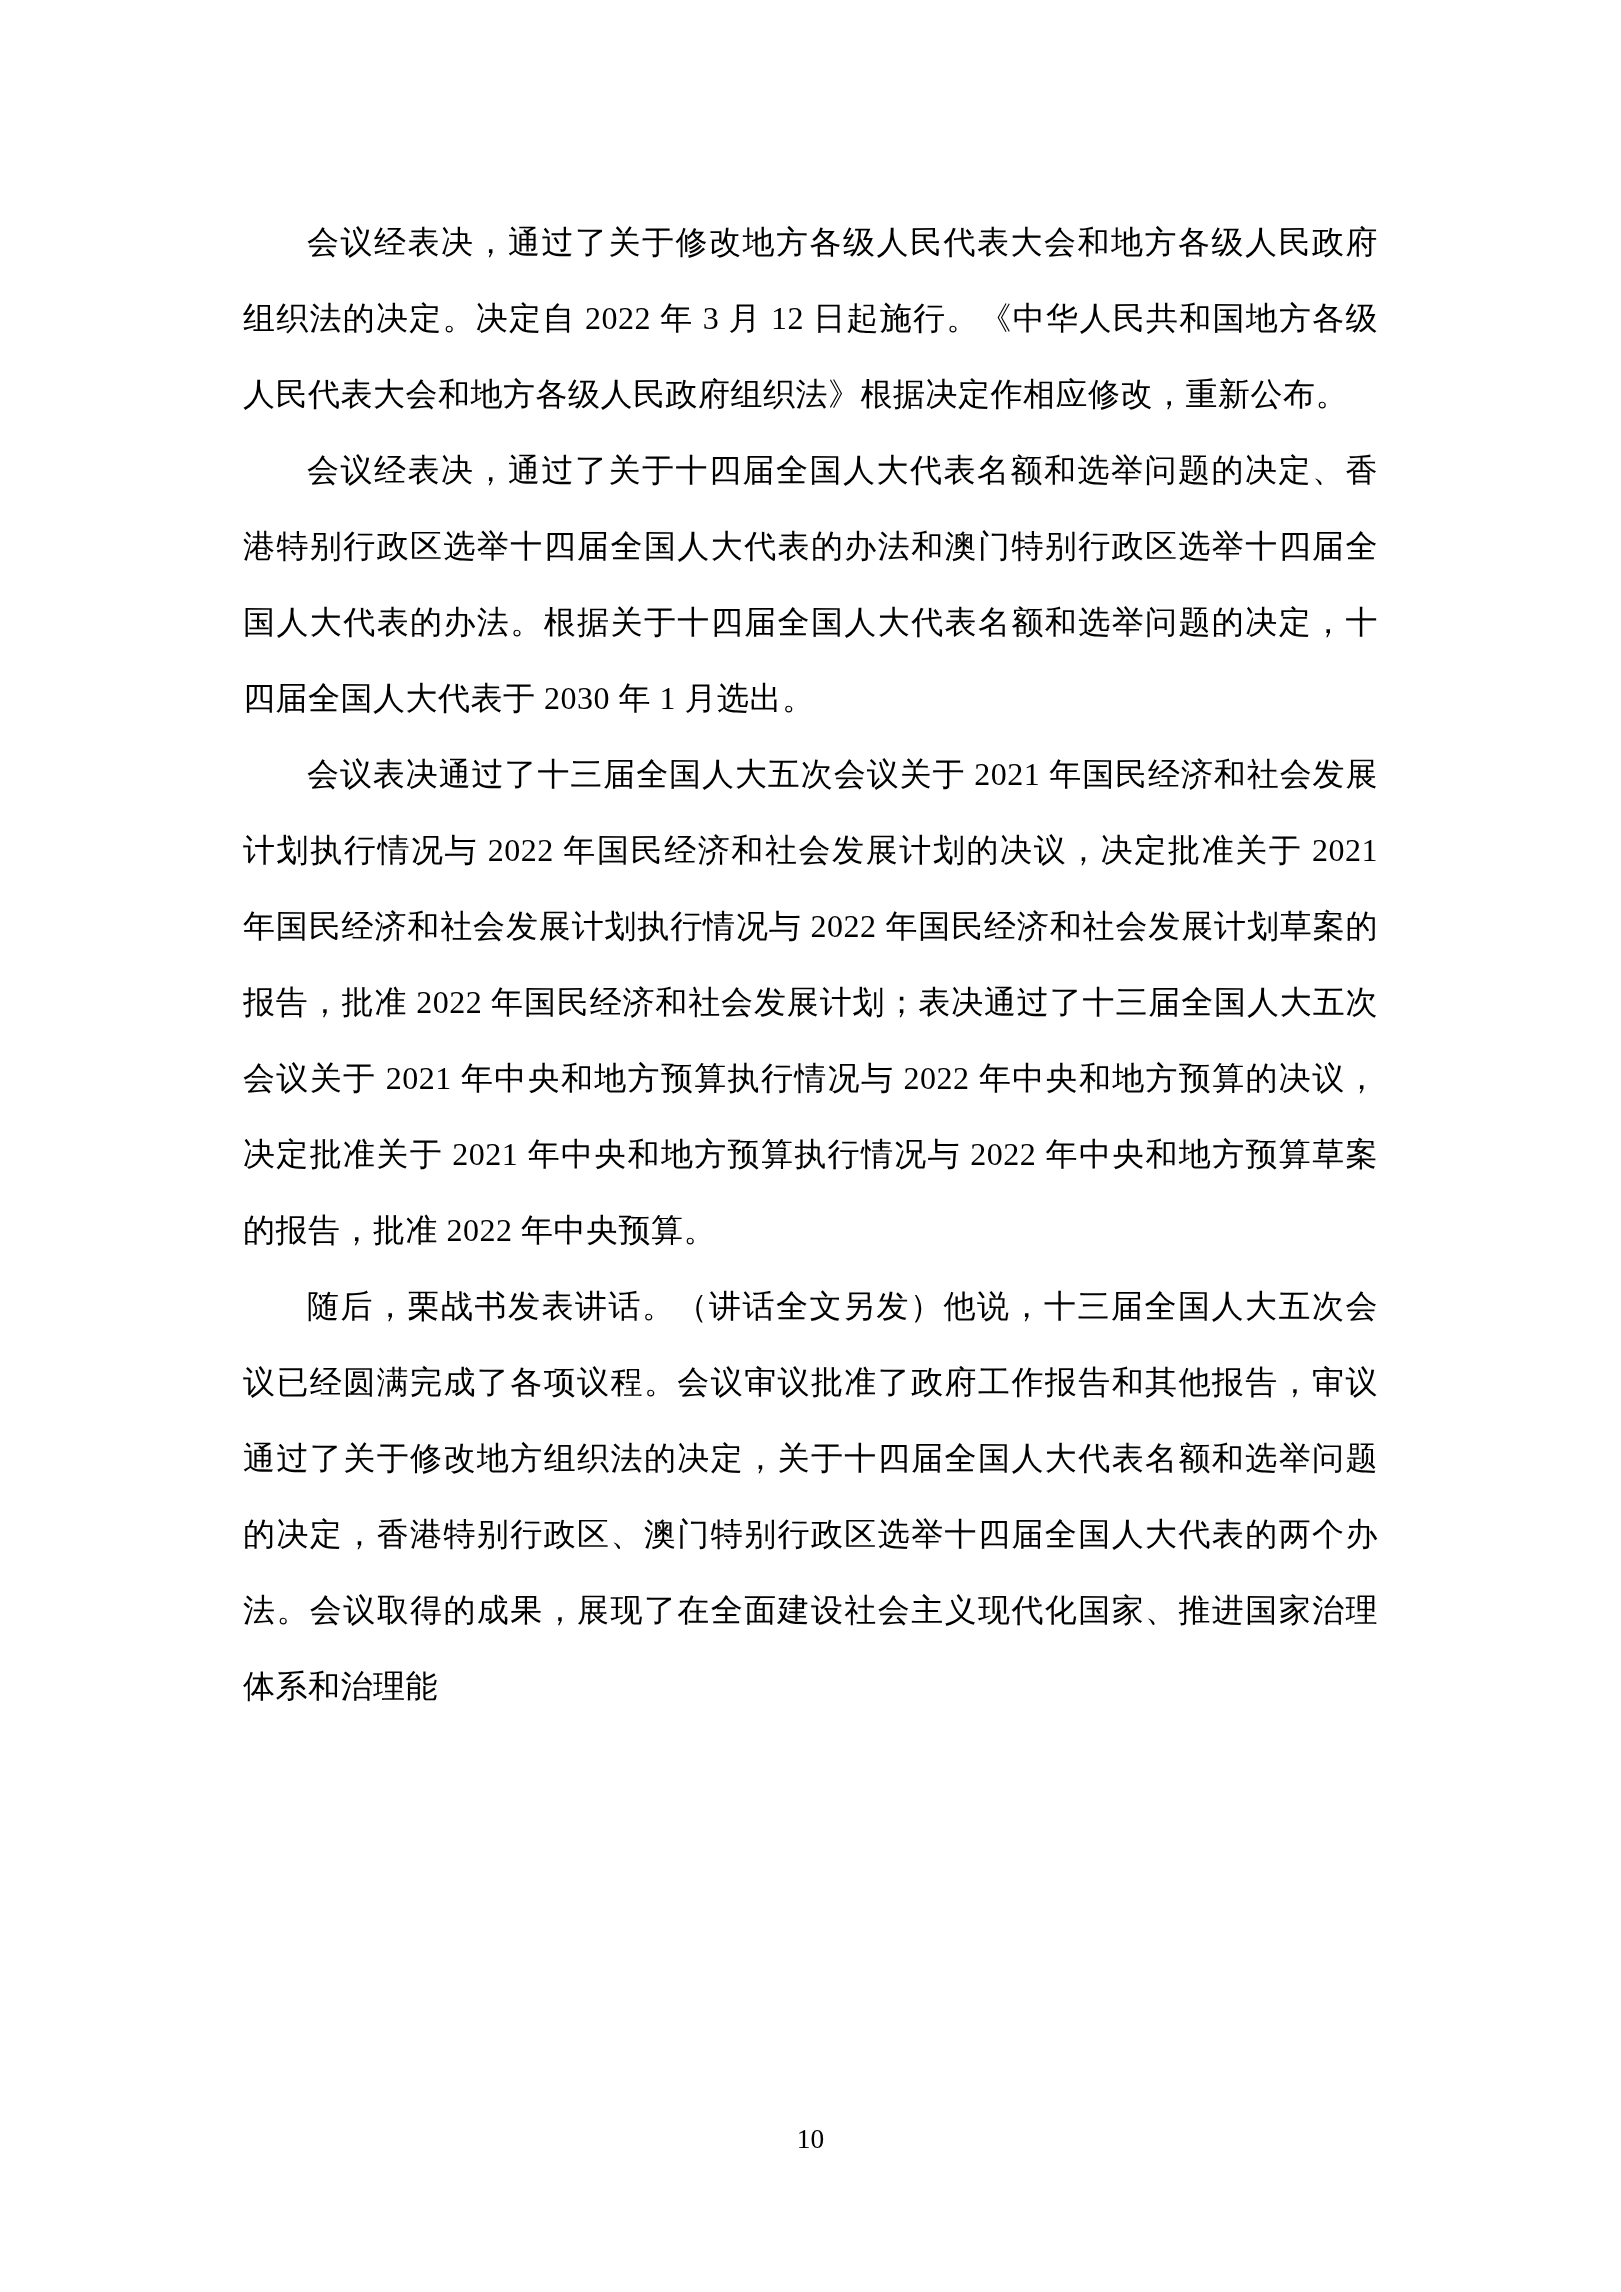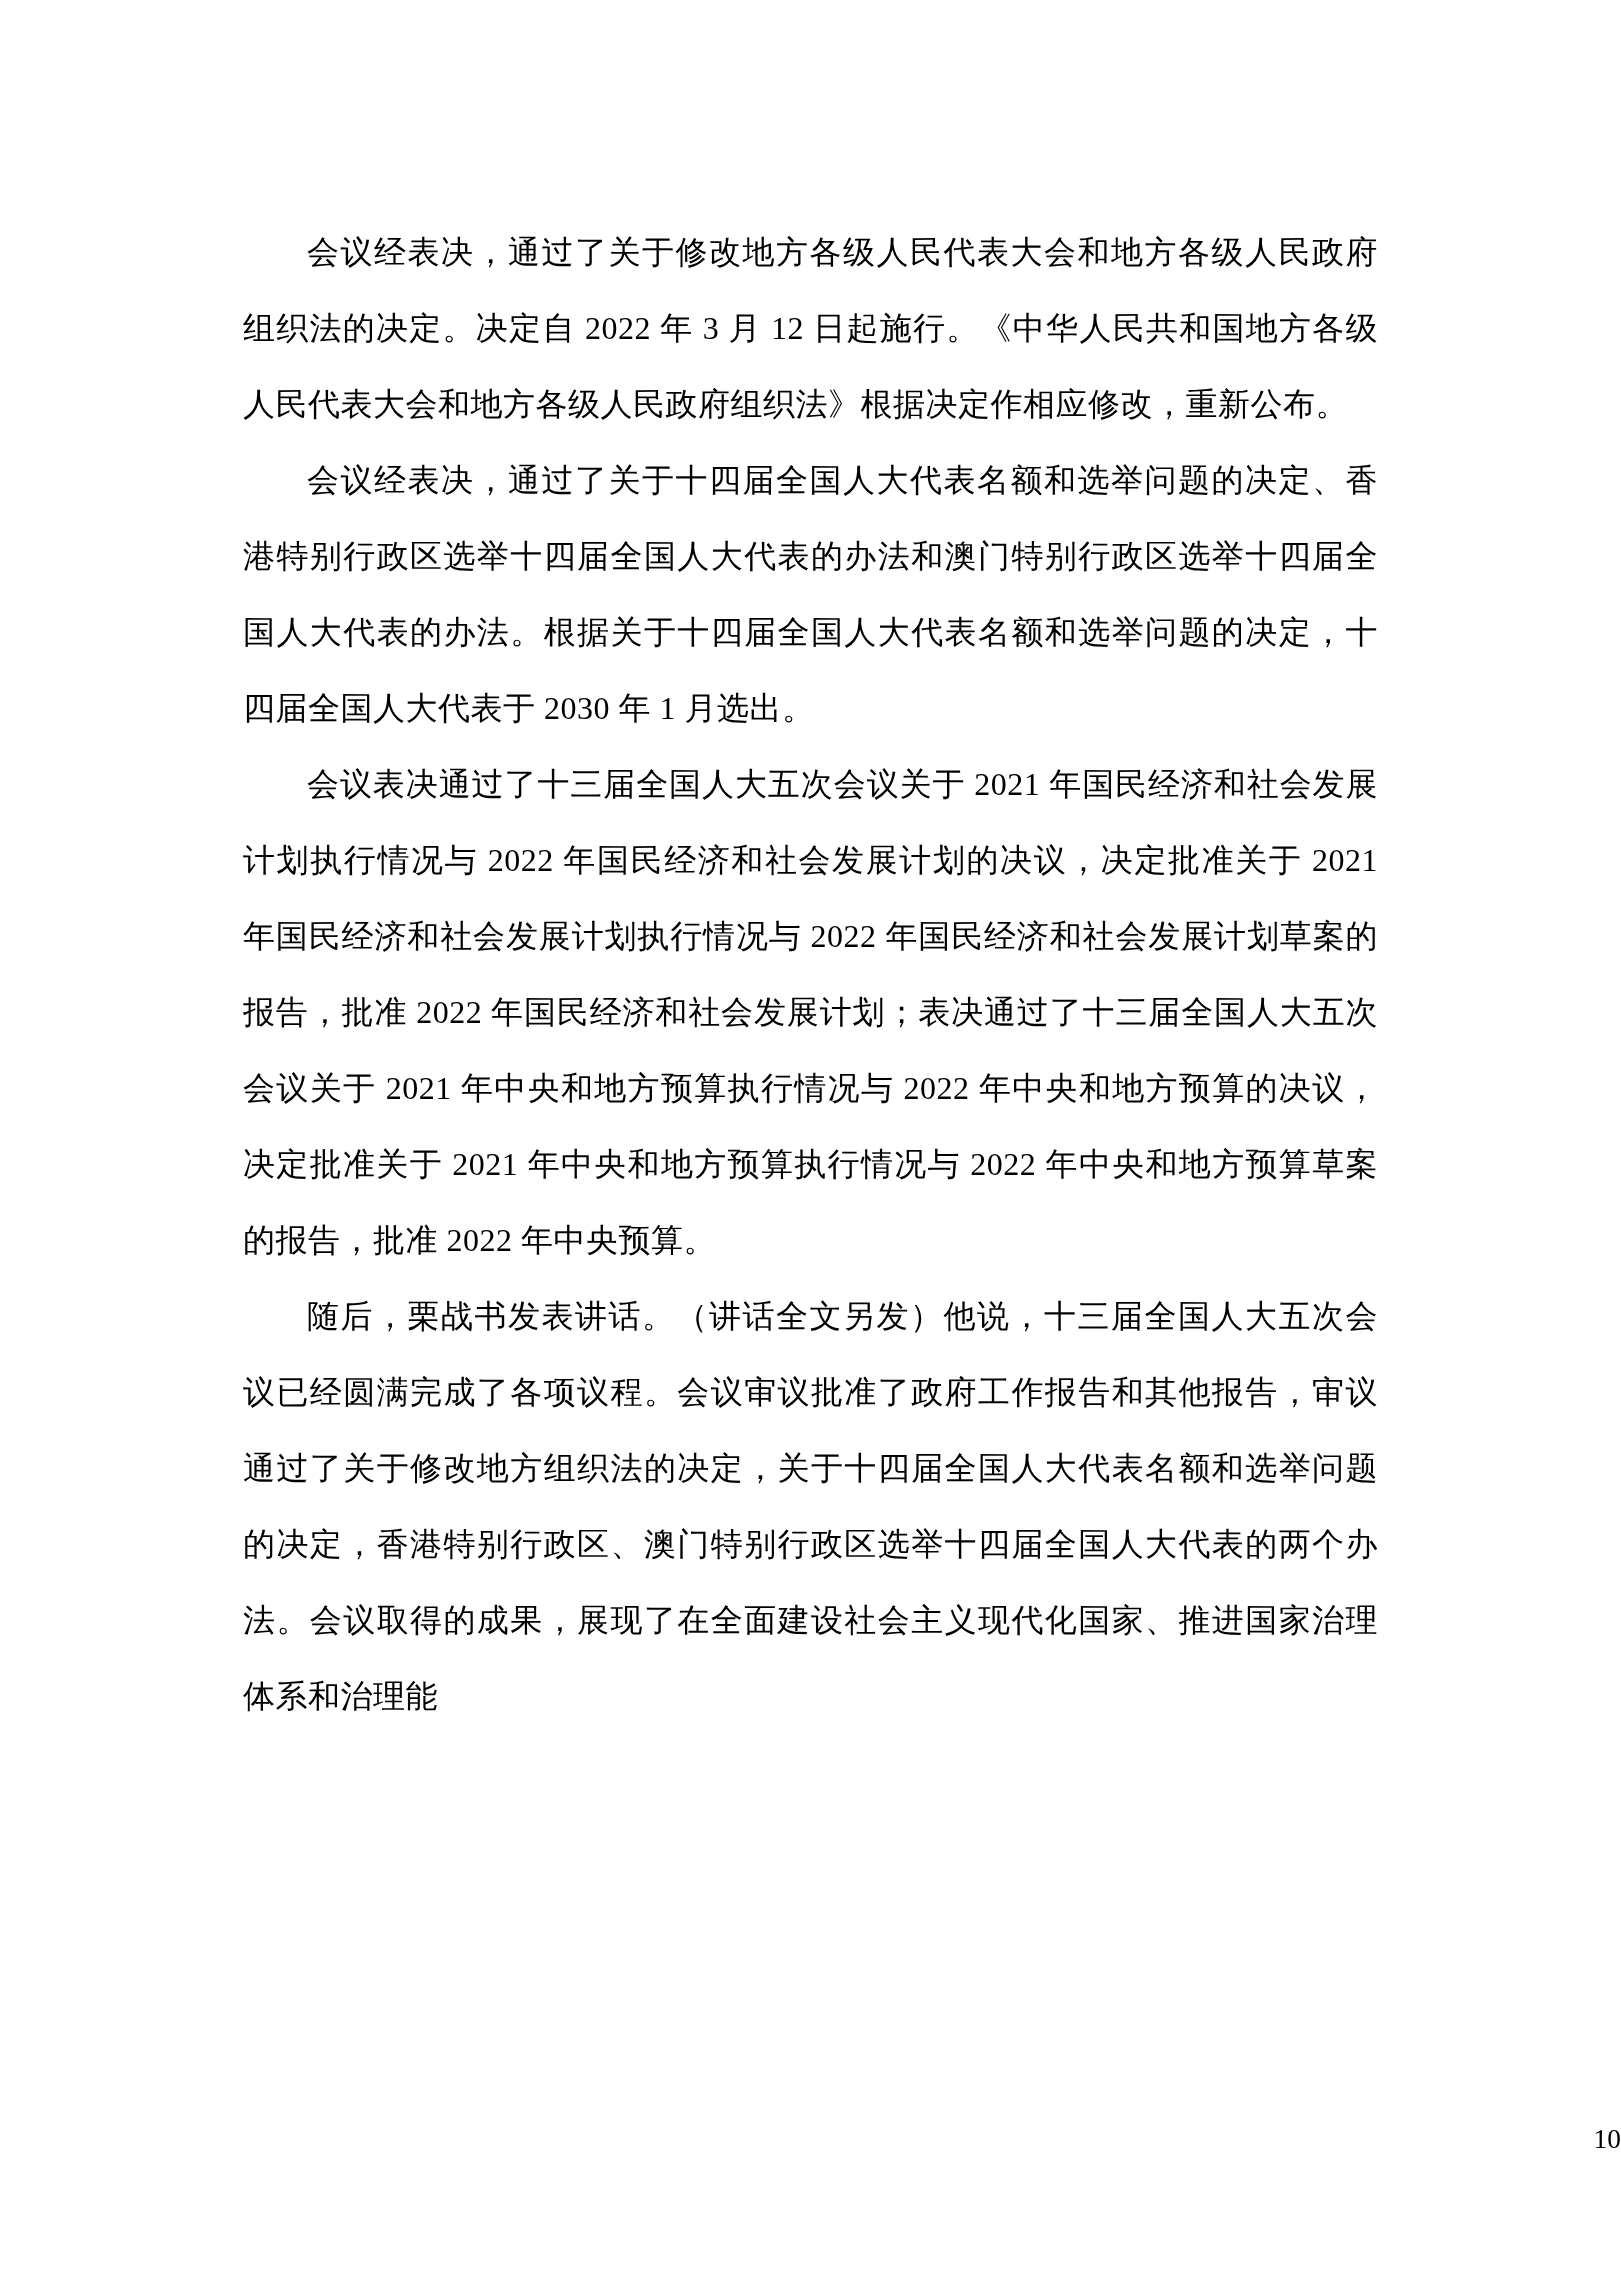--- a/index.html
+++ b/index.html
@@ -12,38 +12,38 @@
     width: 1621px;
     height: 2293px;
     background: #ffffff;
     overflow: hidden;
     font-family: "Liberation Serif", "DejaVu Serif", serif;
     color: #000000;
   }
   .content {
     position: absolute;
     left: 243px;
-    top: 214px;
+    top: 204px;
     width: 1135px;
     font-size: 32px;
     line-height: 76px;
     text-align: justify;
     letter-spacing: 0.5px;
   }
   .content p {
     margin: 0;
     padding: 0;
     text-indent: 2em;
   }
   .footer {
     position: absolute;
     left: 0;
     top: 2120px;
     width: 1621px;
-    text-align: right;
+    text-align: center;
     font-size: 27.4px;
     line-height: 39px;
     color: #000000;
   }
 </style>
 </head>
 <body>
 
 <div class="page">
   <div class="content">

